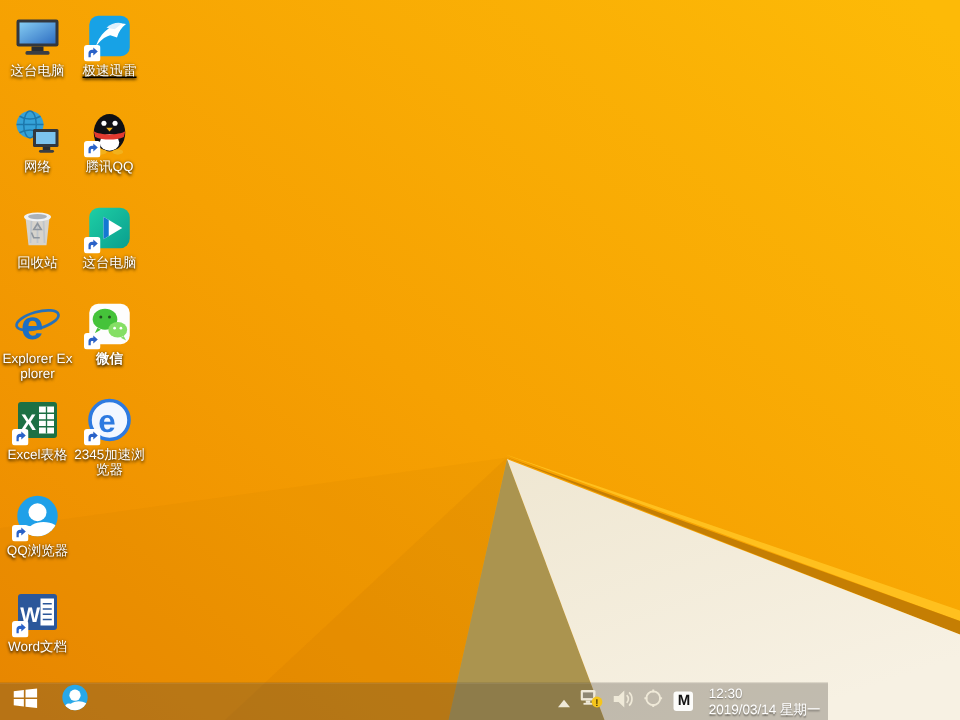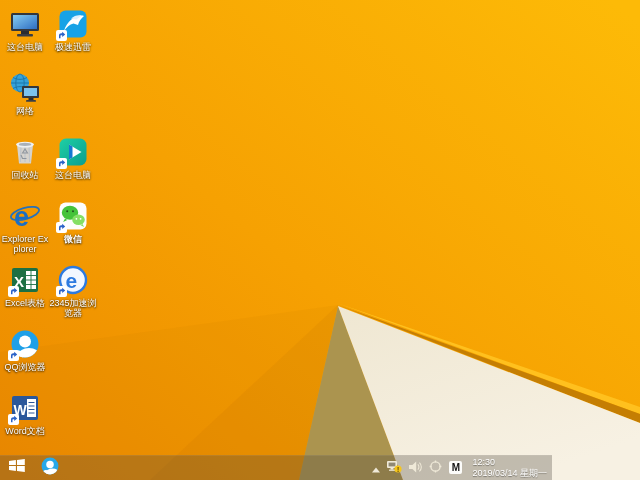--- a/index.html
+++ b/index.html
@@ -172,35 +172,56 @@
     </svg>
   <div class="shortcut">
     <svg viewBox="0 0 11 11">
       <rect width="11" height="11" rx="2" fill="#ffffff"></rect>
       <path d="M3,8.2 L3,5.4 C3,4.1 4,3.2 5.4,3.2 L6.2,3.2 L6.2,1.7 L9.2,4.4 L6.2,7 L6.2,5.3 L5.3,5.3 C4.7,5.3 4.5,5.7 4.5,6.3 L4.5,8.2 Z" fill="#2a62c8"></path>
     </svg>
   </div>
         </div>
         <div class="icon-label">Word文档</div>
       </div>
-      <div class="icon-cell" style="left: 49px; top: 8px;">
+      <div class="icon-cell" style="left: 49px; top: 8px; text-decoration: underline;">
         <div class="glyph">
     <svg viewBox="0 0 32 32">
       <rect x="2.5" y="2.5" width="27" height="27" rx="6" fill="#17a2e6"></rect>
       <path d="M7,23 C10,12 21,6 27,8 C24,10.5 22,13 21,17 L16.5,15.5 C12.5,16.5 9.5,19.5 7,23 Z" fill="#ffffff"></path>
       <path d="M14,10.5 C17,7.5 21.5,6.5 24.5,7.5 L19.5,11.5 Z" fill="#dff0fc"></path>
     </svg>
   <div class="shortcut">
     <svg viewBox="0 0 11 11">
       <rect width="11" height="11" rx="2" fill="#ffffff"></rect>
       <path d="M3,8.2 L3,5.4 C3,4.1 4,3.2 5.4,3.2 L6.2,3.2 L6.2,1.7 L9.2,4.4 L6.2,7 L6.2,5.3 L5.3,5.3 C4.7,5.3 4.5,5.7 4.5,6.3 L4.5,8.2 Z" fill="#2a62c8"></path>
     </svg>
   </div>
         </div>
         <div class="icon-label">极速迅雷</div>
+      </div>
+      <div class="icon-cell" style="left: 49px; top: 72px;">
+        <div class="glyph">
+    <svg viewBox="0 0 32 32">
+      <ellipse cx="16" cy="16.5" rx="10.5" ry="12.5" fill="#101014"></ellipse>
+      <circle cx="12.3" cy="10.2" r="1.7" fill="#ffffff"></circle>
+      <circle cx="19.7" cy="10.2" r="1.7" fill="#ffffff"></circle>
+      <path d="M13.8,13.2 h4.4 l-2.2,2.4 Z" fill="#f2b11c"></path>
+      <ellipse cx="16" cy="23" rx="6.5" ry="5.5" fill="#ffffff"></ellipse>
+      <path d="M5.5,15.5 C10,18.3 22,18.3 26.5,15.5 L25.5,19.3 C20.5,21.6 11.5,21.6 6.5,19.3 Z" fill="#e23a30"></path>
+      <ellipse cx="10.5" cy="29.3" rx="3.6" ry="1.8" fill="#f2b11c"></ellipse>
+      <ellipse cx="21.5" cy="29.3" rx="3.6" ry="1.8" fill="#f2b11c"></ellipse>
+    </svg>
+  <div class="shortcut">
+    <svg viewBox="0 0 11 11">
+      <rect width="11" height="11" rx="2" fill="#ffffff"></rect>
+      <path d="M3,8.2 L3,5.4 C3,4.1 4,3.2 5.4,3.2 L6.2,3.2 L6.2,1.7 L9.2,4.4 L6.2,7 L6.2,5.3 L5.3,5.3 C4.7,5.3 4.5,5.7 4.5,6.3 L4.5,8.2 Z" fill="#2a62c8"></path>
+    </svg>
+  </div>
+        </div>
+        <div class="icon-label">腾讯QQ</div>
       </div>
       <div class="icon-cell" style="left: 49px; top: 136px;">
         <div class="glyph">
     <svg viewBox="0 0 32 32">
       <linearGradient id="g-tv1" x1="0" y1="0" x2="1" y2="1">
         <stop offset="0" stop-color="#1ecfa5"></stop>
               <stop offset="1" stop-color="#0a9e8e"></stop>
       </linearGradient>
       <rect x="2.5" y="2.5" width="27" height="27" rx="6.5" fill="url(#g-tv1)"></rect>
       <path d="M12,8.5 L24.5,16 L12,23.5 Z" fill="#ffffff"></path>

